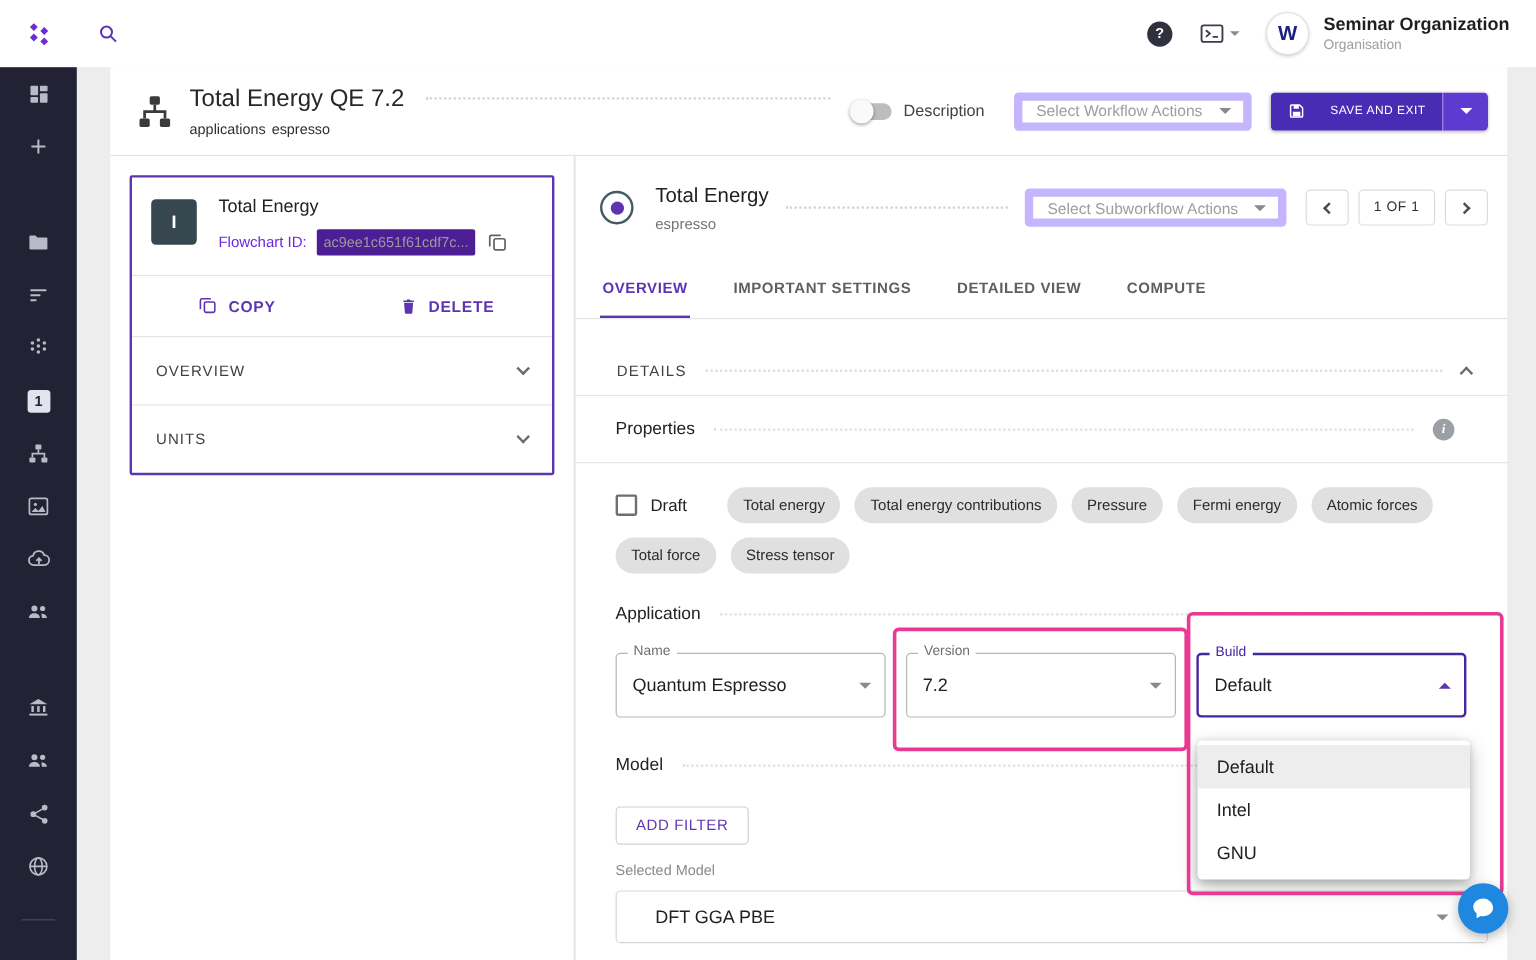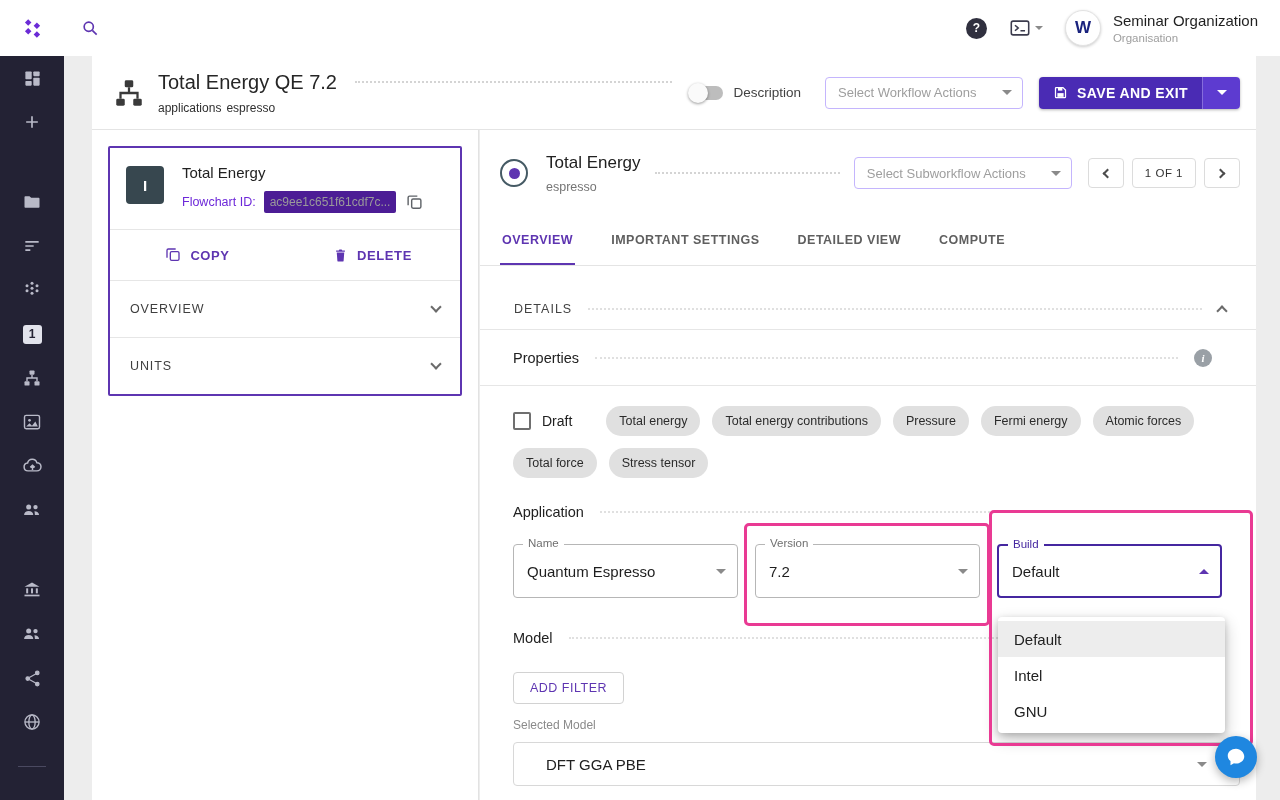--- a/index.html
+++ b/index.html
@@ -8,49 +8,49 @@
 svg{display:block}
 
 .topbar{position:absolute;left:0;top:0;width:1280px;height:56px;background:#fff;display:flex;align-items:center;z-index:6}
 .logo-wrap{width:64px;display:flex;justify-content:center;cursor:pointer}
 .searchbtn{margin-left:16px;cursor:pointer}
 .top-right{margin-left:auto;display:flex;align-items:center;gap:22px;padding-right:22px}
 .helpbtn{width:21px;height:21px;border-radius:50%;background:#30303f;color:#fff;font-size:12px;font-weight:bold;display:flex;align-items:center;justify-content:center;cursor:pointer}
 .consolebtn{display:flex;align-items:center;gap:4px;color:#3c3c4e;cursor:pointer}
 .avatar{width:36px;height:36px;border-radius:50%;background:#fff;border:1px solid #e3e3e3;box-shadow:0 1px 3px rgba(0,0,0,.2);display:flex;align-items:center;justify-content:center;font-weight:bold;font-size:17px;color:#1a237e}
 .orgbox{display:flex;flex-direction:column;margin-left:-10px;cursor:pointer}
-.org-name{font-size:15px;font-weight:normal;color:#1f1f1f}
+.org-name{font-size:15px;font-weight:bold;color:#1f1f1f}
 .org-type{font-size:11.5px;color:#9e9e9e;margin-top:3px}
 
 .sidebar{position:absolute;left:0;top:56px;width:64px;height:744px;background:#232234;display:flex;flex-direction:column;align-items:center;z-index:6}
 .nav-btn{width:44px;height:44px;display:flex;align-items:center;justify-content:center;color:#b9bac8;cursor:pointer}
 .sp36{height:36px}
 .badge-tile{width:19px;height:19px;border-radius:3px;background:#e2e3ec;color:#232234;font-size:12px;font-weight:bold;display:flex;align-items:center;justify-content:center}
 .nav-div{width:28px;height:1px;background:#4a4960;margin-top:22px}
 
 .hband{position:absolute;left:92px;top:56px;width:1164px;height:74px;background:#fff;border-bottom:1px solid #e4e4e4;display:flex;align-items:center;padding:0 16px 0 20px;z-index:5}
 .wf-ic{margin-right:12px;color:#3a3a3a}
 .h-col{flex:1;min-width:0;display:flex;flex-direction:column;justify-content:center}
 .title-row{display:flex;align-items:center}
 .h-title{font-size:20px;color:#262626;white-space:nowrap}
 .leader{flex:1;border-bottom:2px dotted #d4d4d4;margin:0 18px;height:0}
 .sub-row{display:flex;gap:5px;font-size:12px;margin-top:7px;color:#2f2f2f}
 .sub-key{font-weight:normal}
 .switch{width:33px;height:14px;background:#bdbdbd;border-radius:7px;position:relative;margin-right:10px;cursor:pointer;flex:none}
 .knob{position:absolute;left:-2px;top:-3px;width:20px;height:20px;border-radius:50%;background:#fafafa;box-shadow:0 1px 3px rgba(0,0,0,.4)}
 .desc-label{font-size:13.5px;color:#424242;margin-right:24px;white-space:nowrap}
-.select-outline{height:32px;border:1px solid #c4b5fd;border-radius:4px;display:flex;align-items:center;justify-content:space-between;padding:0 10px 0 12px;color:#9e9e9e;font-size:13px;gap:10px;cursor:pointer;background:#fff;white-space:nowrap}
+.select-outline{height:32px;border:7px solid #c4b5fd;border-radius:4px;display:flex;align-items:center;justify-content:space-between;padding:0 10px 0 12px;color:#9e9e9e;font-size:13px;gap:10px;cursor:pointer;background:#fff;white-space:nowrap}
 .w-wfa{width:198px;margin-right:16px}
 .w-swa{width:218px}
 .car{width:0;height:0;border-left:5px solid transparent;border-right:5px solid transparent;border-top:5px solid #8a8a8a}
 .car.white{border-top-color:#fff}
 .car.up{border-top:none;border-bottom:5px solid #5e35b1}
 .car.small{border-left-width:4px;border-right-width:4px;border-top-width:4px}
 .savegrp{display:flex;height:32px;border-radius:4px;overflow:hidden;box-shadow:0 1px 3px rgba(0,0,0,.3)}
-.save-main{background:#4a2bb4;color:#fff;display:flex;align-items:center;gap:9px;padding:0 14px;font-size:14px;font-weight:bold;letter-spacing:.4px;cursor:pointer}
+.save-main{background:#4a2bb4;color:#fff;display:flex;align-items:center;gap:21px;padding:0 14px;font-size:10px;font-weight:normal;letter-spacing:.4px;cursor:pointer}
 .save-caret{width:38px;background:#5d3bd0;display:flex;align-items:center;justify-content:center;border-left:1px solid rgba(255,255,255,.25);cursor:pointer}
 
 .lpanel{position:absolute;left:92px;top:130px;width:387px;height:670px;background:#fff;border-right:1px solid #e2e2e2;z-index:4}
 .rpanel{position:absolute;left:480px;top:130px;width:776px;height:670px;background:#fff;z-index:4}
 
 .ucard{margin:16px;border:2px solid #5e35b1;border-radius:2px;background:#fff}
 .ucard-head{display:flex;padding:14px 14px 16px 16px}
 .tile{width:38px;height:38px;border-radius:4px;background:#37474f;color:#fff;font-size:15px;font-weight:bold;display:flex;align-items:center;justify-content:center;margin-top:4px;flex:none}
 .uc-col{margin-left:18px;flex:1;min-width:0}
 .uc-title{font-size:15px;font-weight:500;color:#212121;padding-top:2px}

